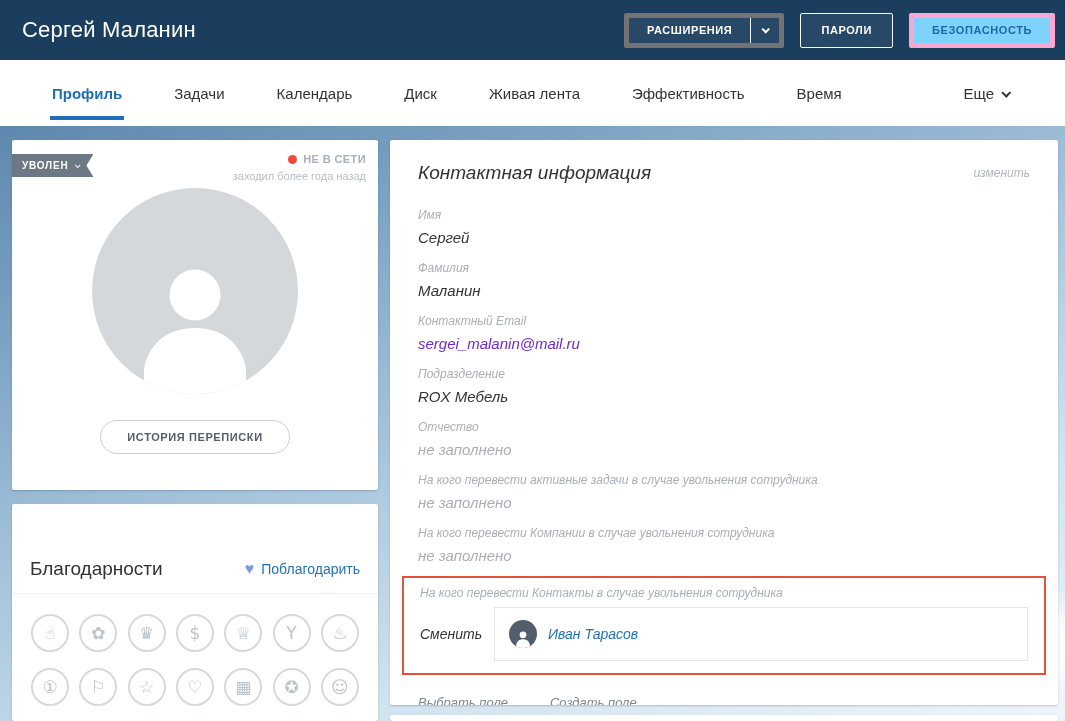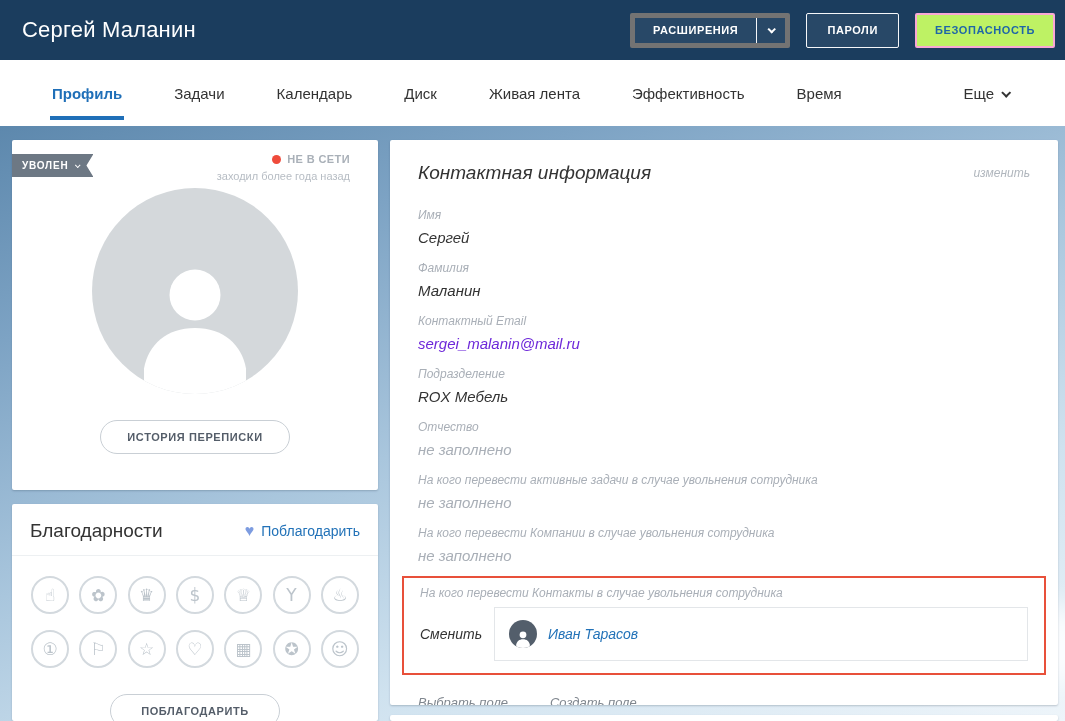--- a/index.html
+++ b/index.html
@@ -10,21 +10,21 @@
 
   
   .topbar { height: 60px; background: #1b3d5e; display: flex; align-items: center; padding: 0 10px 0 22px; flex-shrink: 0; justify-content: space-between; }
   .topbar-title { color: #fff; font-size: 22px; font-weight: 400; letter-spacing: .2px; }
   .topbar-actions { margin-left: auto; display: flex; align-items: center; gap: 16px; }
   .tb-btn { height: 35px; display: flex; align-items: center; font-size: 11px; font-weight: bold; letter-spacing: .6px; cursor: pointer; border-radius: 2px; }
   .tb-btn.outline { border: 5px solid #737373; color: #fff; background: rgba(255,255,255,0.06); }
   .tb-btn.outline .main { padding: 0 18px; }
   .tb-btn .caret-part { border-left: 1px solid #f5f7f9; height: 100%; display: flex; align-items: center; padding: 0 11px; }
   .tb-btn.plain { border: 1px solid #f5f7f9; color: #fff; background: rgba(255,255,255,0.06); padding: 0 20px; }
-  .tb-btn.solid { background: #bef264; color: #1f66a8; padding: 0 18px; border: 2px solid #f9a8d4; }
+  .tb-btn.solid { background: #7dd3fc; color: #1f66a8; padding: 0 18px; border: 5px solid #f9a8d4; }
   .chev { display: inline-block; width: 6px; height: 6px; border-right: 2px solid currentColor; border-bottom: 2px solid currentColor; transform: rotate(45deg) translateY(-1px); }
 
   
   .tabs { height: 66px; background: #fff; display: flex; align-items: center; padding: 0 30px 0 26px; flex-shrink: 0; }
   .tab { position: relative; height: 100%; display: flex; align-items: center; padding: 0 26px; font-size: 15px; color: #333; cursor: pointer; white-space: nowrap; }
   .tab.active { color: #1f6fb8; font-weight: bold; }
   .tab.active::after { content: ""; position: absolute; left: 24px; right: 24px; bottom: 6px; height: 4px; background: #1f6fb8; }
   .tab.more { margin-left: auto; gap: 8px; }
   .tab .chev { color: #333; width: 7px; height: 7px; border-width: 2px; }
 
@@ -36,32 +36,32 @@
   .cloud.c2 { width: 180px; height: 60px; right: 40px; bottom: 110px; opacity: .7; }
 
   .left-col { width: 366px; display: flex; flex-direction: column; gap: 14px; flex-shrink: 0; z-index: 1; }
   .right-col { flex: 1; display: flex; flex-direction: column; gap: 10px; z-index: 1; }
   .card { background: #fff; box-shadow: 0 1px 2px rgba(40,60,80,.25); border-radius: 2px; }
 
   
   .profile-card { height: 350px; position: relative; flex-shrink: 0; }
   .fired-badge { position: absolute; top: 14px; left: 0; background: #6d7884; color: #fff; font-size: 10px; font-weight: bold; letter-spacing: .8px; padding: 6px 14px 6px 10px; display: flex; align-items: center; gap: 7px; cursor: pointer; clip-path: polygon(0 0, 100% 0, calc(100% - 7px) 50%, 100% 100%, 0 100%); }
   .fired-badge .chev { width: 4px; height: 4px; border-width: 1.5px; }
-  .presence { position: absolute; top: 13px; right: 28px; }
+  .presence { position: absolute; top: 13px; right: 12px; }
   .presence-line { display: flex; align-items: center; justify-content: flex-end; gap: 6px; }
   .presence-dot { width: 9px; height: 9px; border-radius: 50%; background: #ef4b3b; }
   .presence-text { font-size: 11px; font-weight: bold; color: #a9b0b8; letter-spacing: .4px; }
   .last-seen { font-size: 11px; color: #b7bdc4; margin-top: 5px; }
   .avatar-wrap { width: 206px; height: 206px; border-radius: 50%; background: #d4d8db; margin: 48px auto 0; display: flex; align-items: flex-end; justify-content: center; overflow: hidden; }
   .avatar-wrap svg { width: 150px; height: 150px; }
   .history-btn { display: block; margin: 26px auto 0; background: #fff; border: 1px solid #c9cfd5; border-radius: 17px; color: #545d69; font-size: 11px; font-weight: bold; letter-spacing: .6px; padding: 10px 26px; cursor: pointer; font-family: inherit; }
 
   
   .gratitude-card { flex: 1; display: flex; flex-direction: column; overflow: hidden; }
-  .grat-header { display: flex; align-items: center; justify-content: space-between; padding: 16px 18px 13px; border-bottom: 1px solid #edf0f2; }
+  .grat-header { display: flex; align-items: center; justify-content: space-between; padding: 16px 18px 13px; border-bottom: 1px solid #edf0f2; margin-top: 38px; }
   .grat-title { font-size: 19px; color: #333; }
   .thank-link { display: flex; align-items: center; gap: 7px; color: #2272b8; font-size: 14px; cursor: pointer; text-decoration: none; }
   .thank-link .heart { color: #7d9ce0; font-size: 16px; }
   .badge-grid { display: grid; grid-template-columns: repeat(7, 1fr); gap: 16px 0; padding: 20px 14px 0; }
   .badge-circle { width: 38px; height: 38px; border: 2px solid #d3d9de; border-radius: 50%; margin: 0 auto; display: flex; align-items: center; justify-content: center; color: #bcc4cb; font-size: 17px; cursor: pointer; font-family: "DejaVu Sans", sans-serif; }
   .thank-btn { display: block; margin: 26px auto 0; background: #fff; border: 1px solid #c9cfd5; border-radius: 17px; color: #545d69; font-size: 11px; font-weight: bold; letter-spacing: .6px; padding: 10px 30px; cursor: pointer; font-family: inherit; }
 
   
   .contact-card { height: 565px; padding: 22px 28px; flex-shrink: 0; overflow: hidden; font-style: italic; }
   .contact-head { display: flex; align-items: center; justify-content: space-between; margin-bottom: 24px; }

